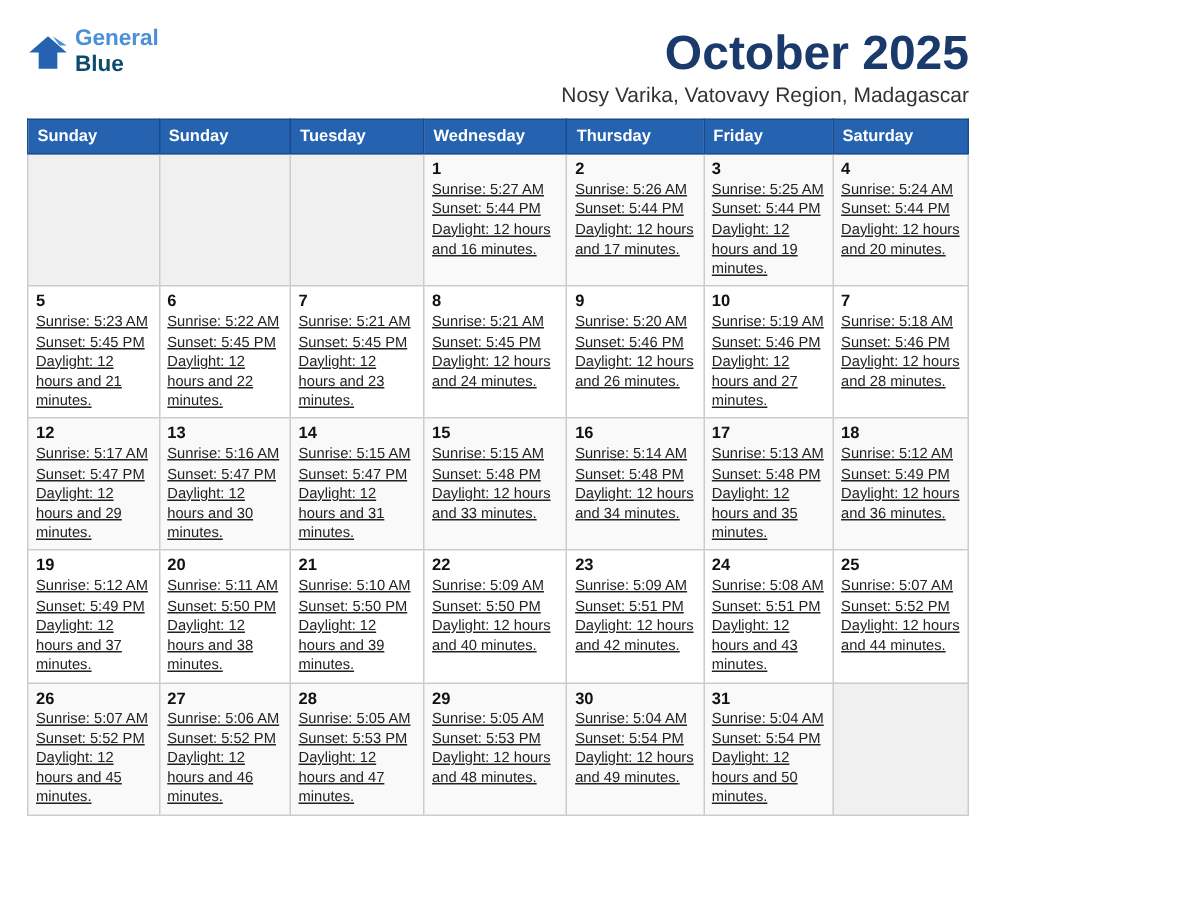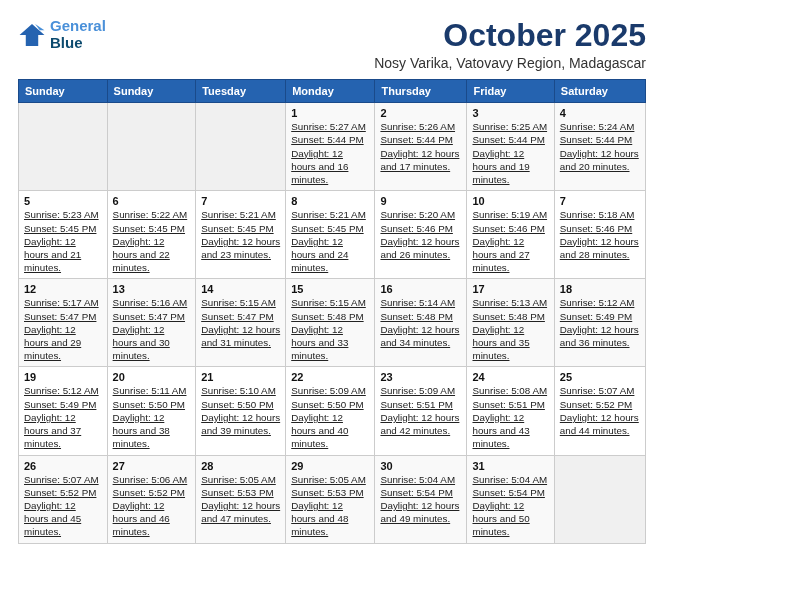--- a/index.html
+++ b/index.html
@@ -120,21 +120,21 @@
       <div class="location-title">Nosy Varika, Vatovavy Region, Madagascar</div>
     </div>
   </div>
 
   <table class="calendar">
     <thead>
       <tr>
       <th>Sunday</th>
           <th>Sunday</th>
           <th>Tuesday</th>
-          <th>Monday</th>
+          <th>Wednesday</th>
           <th>Thursday</th>
           <th>Friday</th>
           <th>Saturday</th>
         </tr>
     </thead>
     <tbody id="calendar-body">
     <tr>
           <td class="empty-cell"></td>
           <td class="empty-cell"></td>
           <td class="empty-cell"></td>

